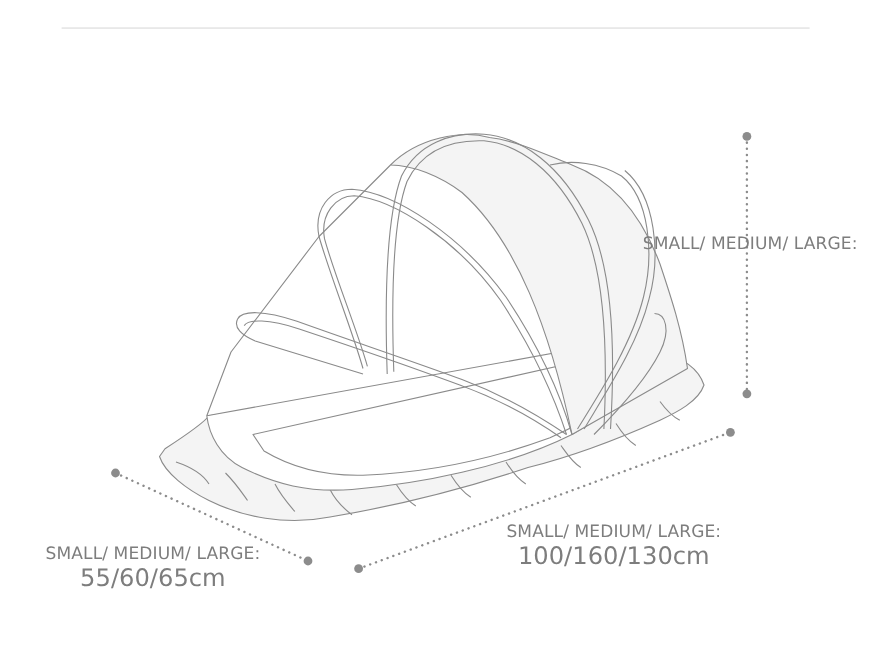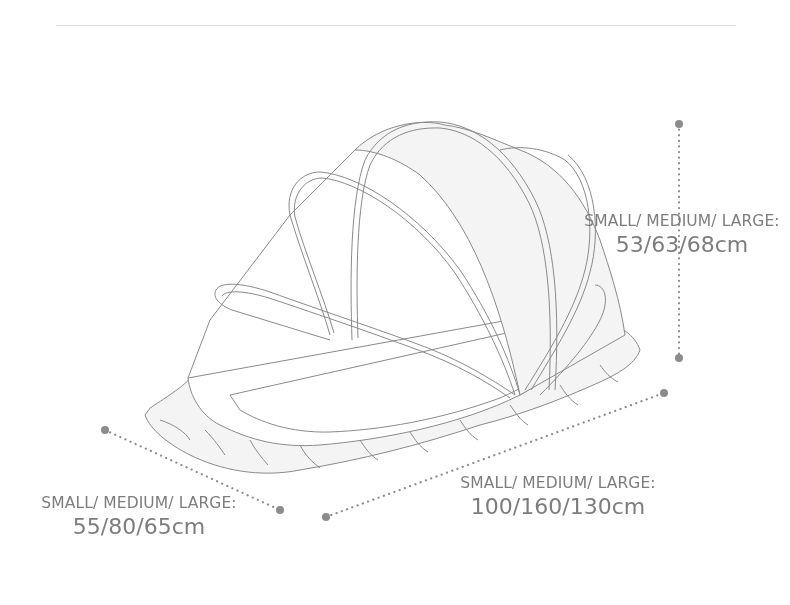--- a/index.html
+++ b/index.html
@@ -62,24 +62,23 @@
       <path d="M540,395 C570,365 590,340 600,320 C610,300 605,285 595,285"></path>
       <path d="M216,290 C220,282 240,282 270,292 C320,310 380,330 420,345 C460,360 490,378 515,395"></path>
       <path d="M222,296 C226,290 244,290 272,299 C320,315 378,335 418,350 C456,364 486,381 510,398"></path>
       <path d="M216,290 C212,298 220,305 232,310 L330,340"></path>
     </g>
   </g>
 </svg>
 
 <div class="label" id="lbl-height">
   <div class="sizes">SMALL/ MEDIUM/ LARGE:</div>
-  <div class="value">53/63/68cm</div>
 </div>
 
 <div class="label" id="lbl-width">
   <div class="sizes">SMALL/ MEDIUM/ LARGE:</div>
-  <div class="value">55/80/65cm</div>
+  <div class="value">55/60/65cm</div>
 </div>
 
 <div class="label" id="lbl-length">
   <div class="sizes">SMALL/ MEDIUM/ LARGE:</div>
   <div class="value">100/160/130cm</div>
 </div>
 
 </body></html>

